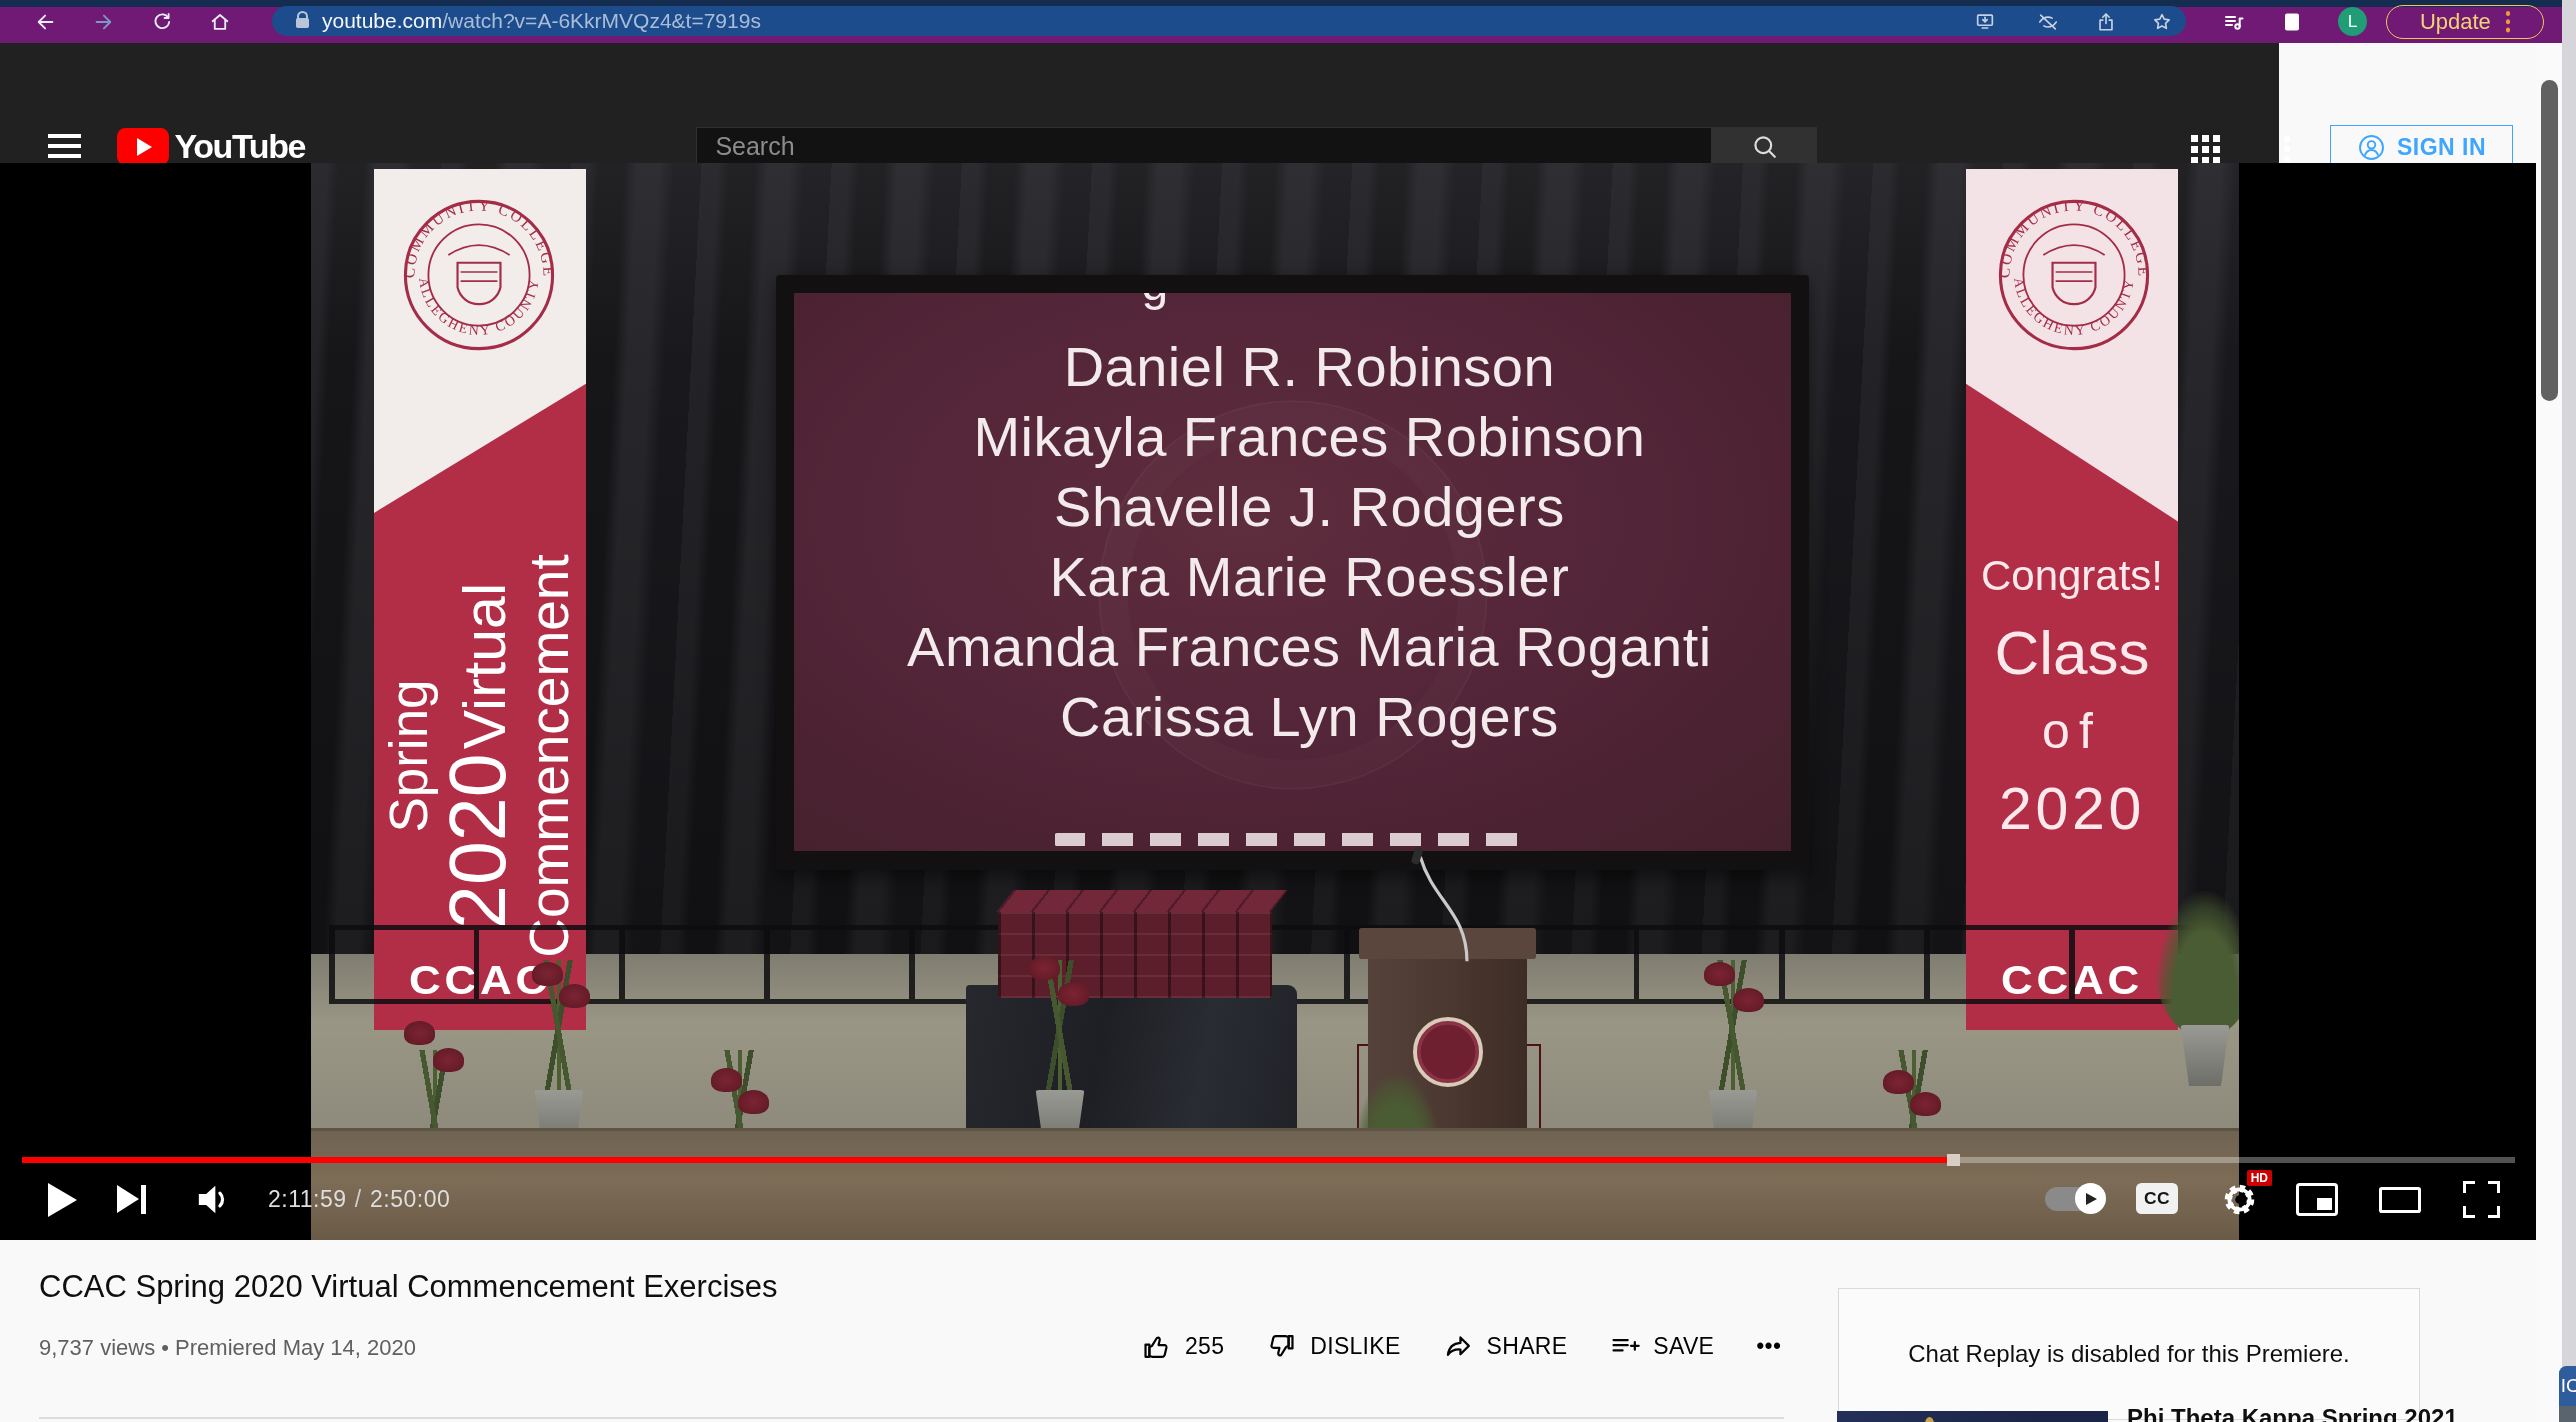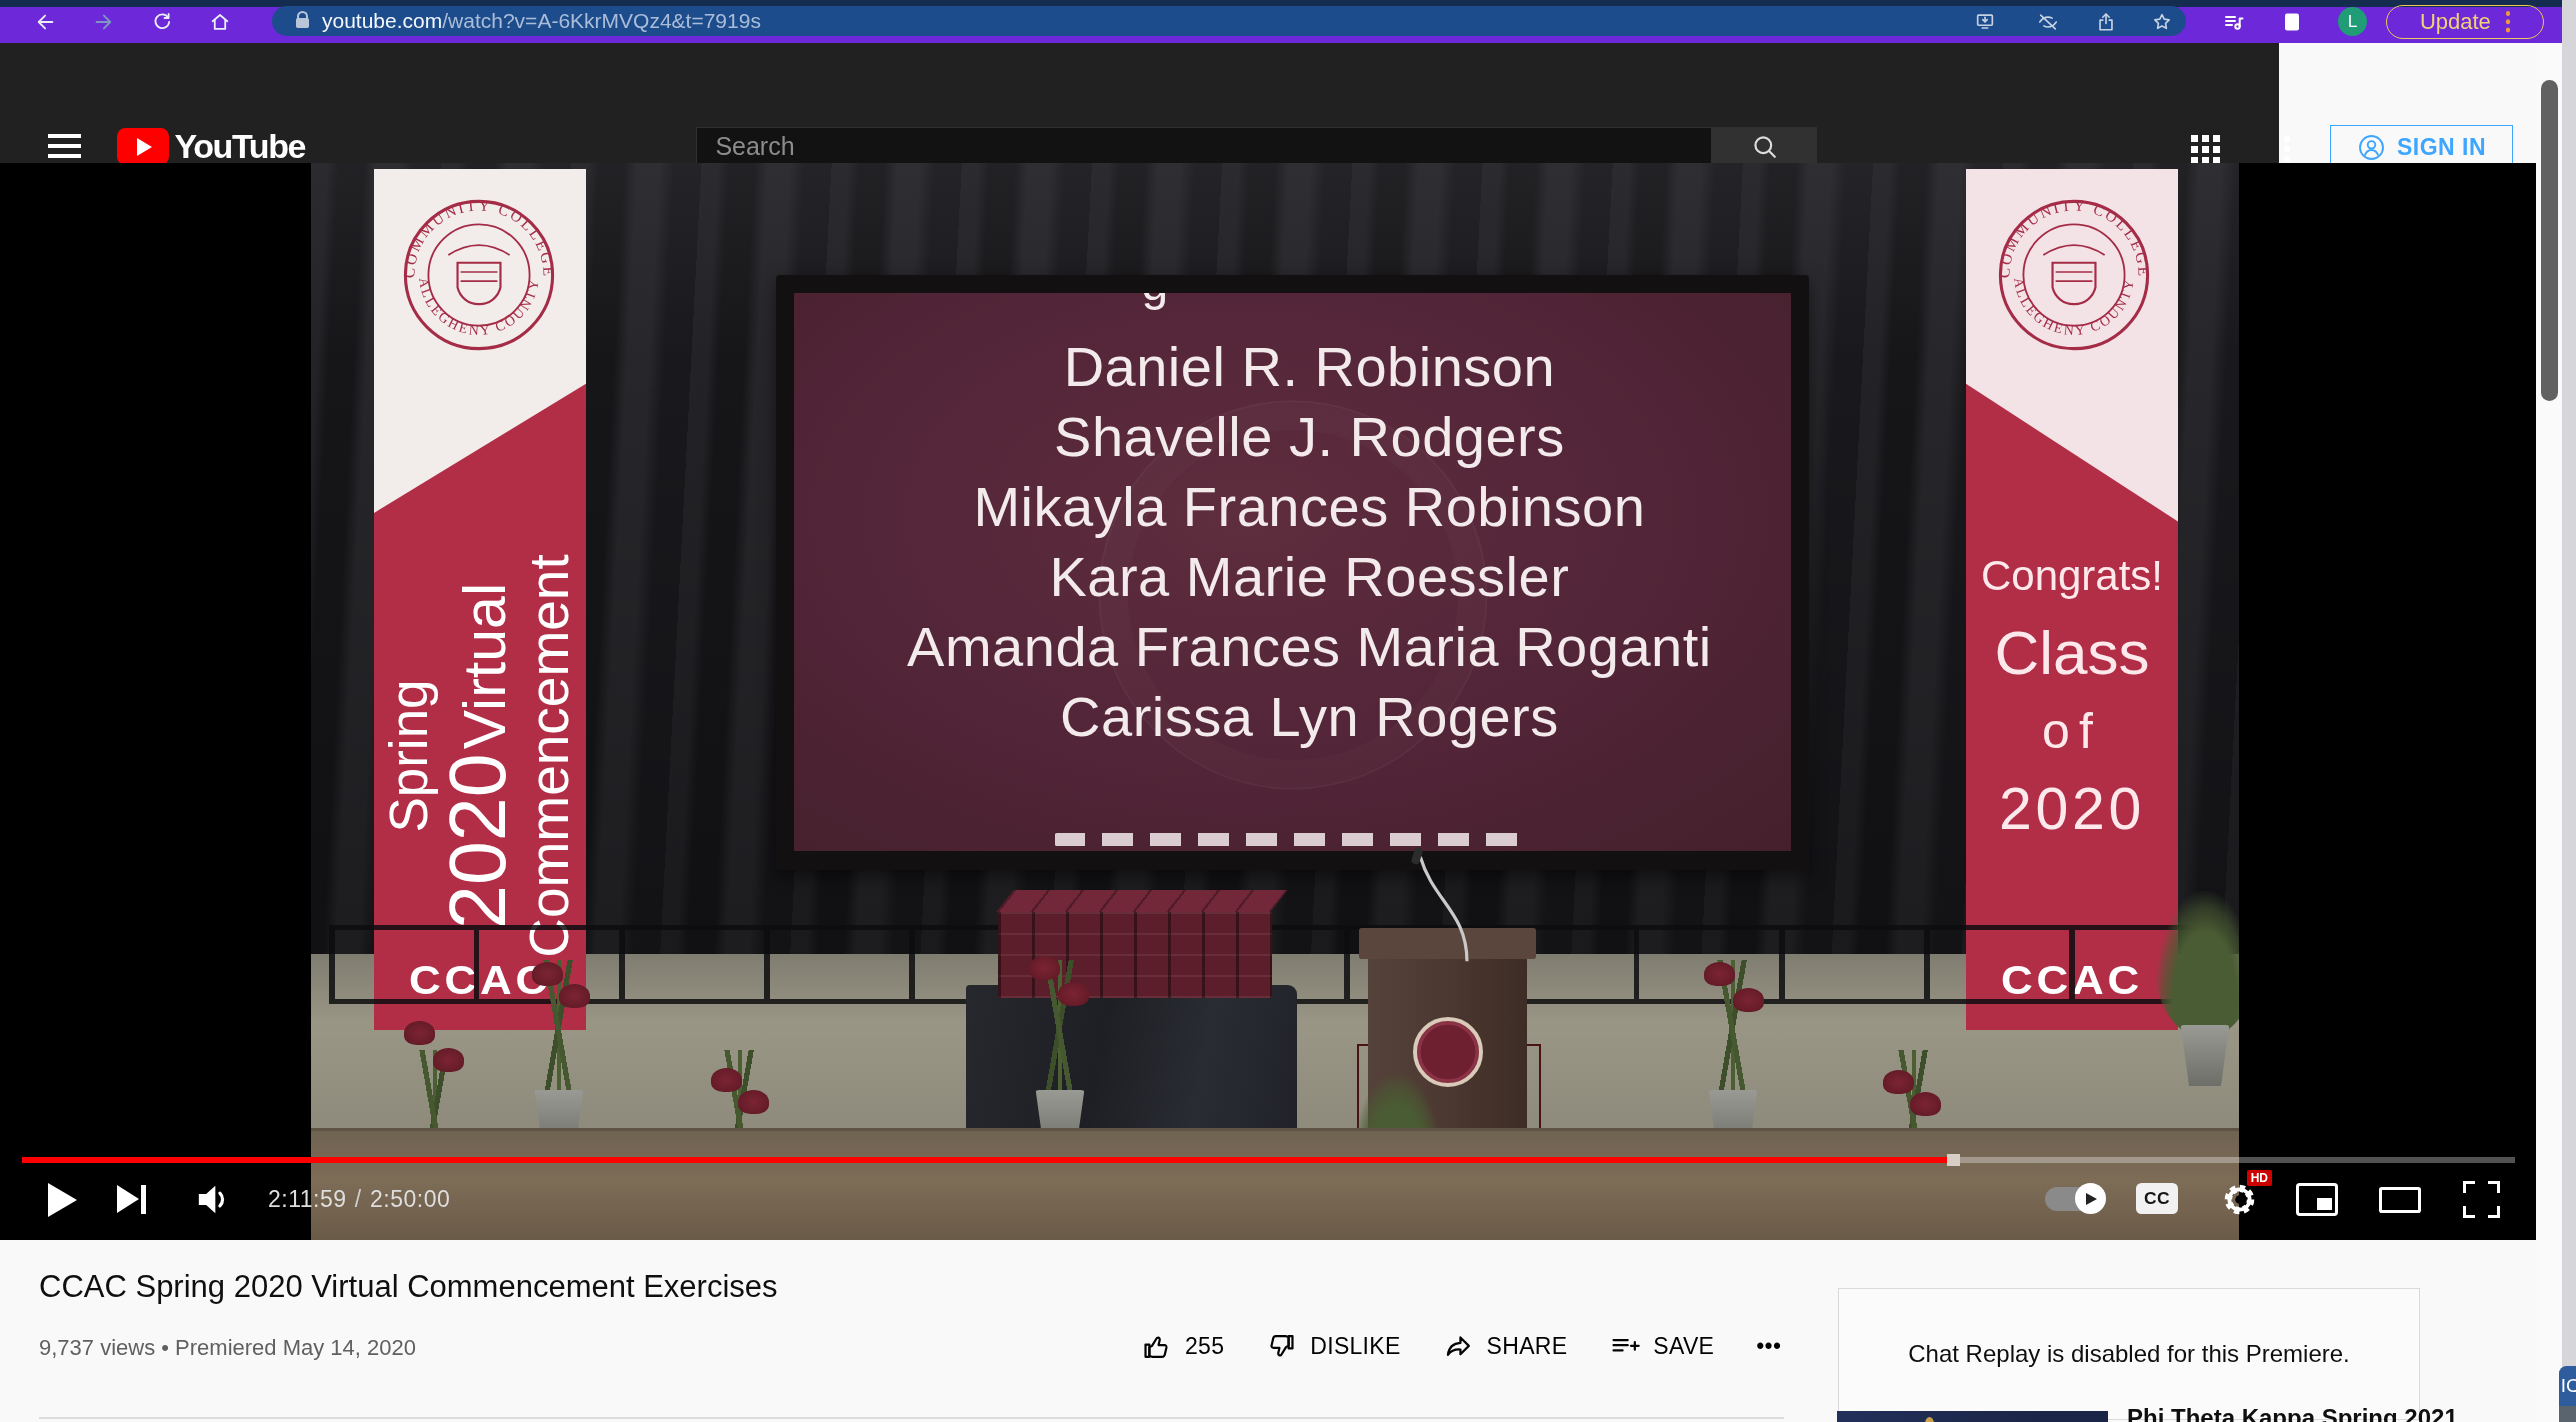--- a/index.html
+++ b/index.html
@@ -1,20 +1,20 @@
 <!DOCTYPE html>
 <html style="font-size:14.7px"><head>
 <meta charset="utf-8">
 <style>
   html,body{margin:0;padding:0;background:#000;}
   *{box-sizing:border-box;}
   .screen{position:relative;width:2576px;height:1422px;overflow:hidden;background:#f9f9f9;font-family:"Liberation Sans",sans-serif;}
 
   
-  .chrome{position:absolute;left:0;top:0;width:2576px;height:43px;background:#6d28d9;}
+  .chrome{position:absolute;left:0;top:0;width:2576px;height:43px;background:#701a75;}
   .chrome-topstrip{position:absolute;left:0;top:0;width:2576px;height:7.3px;background:#142c50;}
   .nav-ic{position:absolute;top:11px;width:22px;height:22px;}
   .nav-ic svg{width:22px;height:22px;stroke:#e9eef6;stroke-width:2;fill:none;stroke-linecap:round;stroke-linejoin:round;}
   .nav-ic.dim svg{stroke:#7d98c2;}
   .url-pill{position:absolute;left:272px;top:6.4px;width:1914px;height:30px;border-radius:15.6px;background:#1d4c8c;display:flex;align-items:center;}
   .lock{width:13px;height:10px;background:#b9c6d9;border-radius:1.8px;position:relative;margin-left:24px;margin-top:2.8px;}
   .lock::before{content:'';position:absolute;top:-6.4px;left:0.9px;width:7.3px;height:7.3px;border:2.3px solid #b9c6d9;border-bottom:none;border-radius:5.5px 5.5px 0 0;}
   .url-text{margin-left:13px;font-size:21px;color:#aabdd8;white-space:nowrap;}
   .url-text .host{color:#f4f7fb;}
   .pill-ic{position:absolute;top:4.6px;width:22px;height:22px;}
@@ -311,22 +311,22 @@
           <div class="yr">2020</div>
         </div>
         <div class="ccac-logo">CCAC</div>
       </div>
 
       <div class="proj-screen">
         <div class="proj-inner">
           <div class="g-clip"><span>g</span></div>
           <div class="names">
               <div>Daniel R. Robinson</div>
+              <div>Mikayla Frances Robinson</div>
               <div>Shavelle J. Rodgers</div>
-              <div>Mikayla Frances Robinson</div>
               <div>Kara Marie Roessler</div>
               <div>Amanda Frances Maria Roganti</div>
               <div>Carissa Lyn Rogers</div>
             </div>
           <div class="partial-bottom"></div>
         </div>
       </div>
 
       <div class="rail"></div>
 

